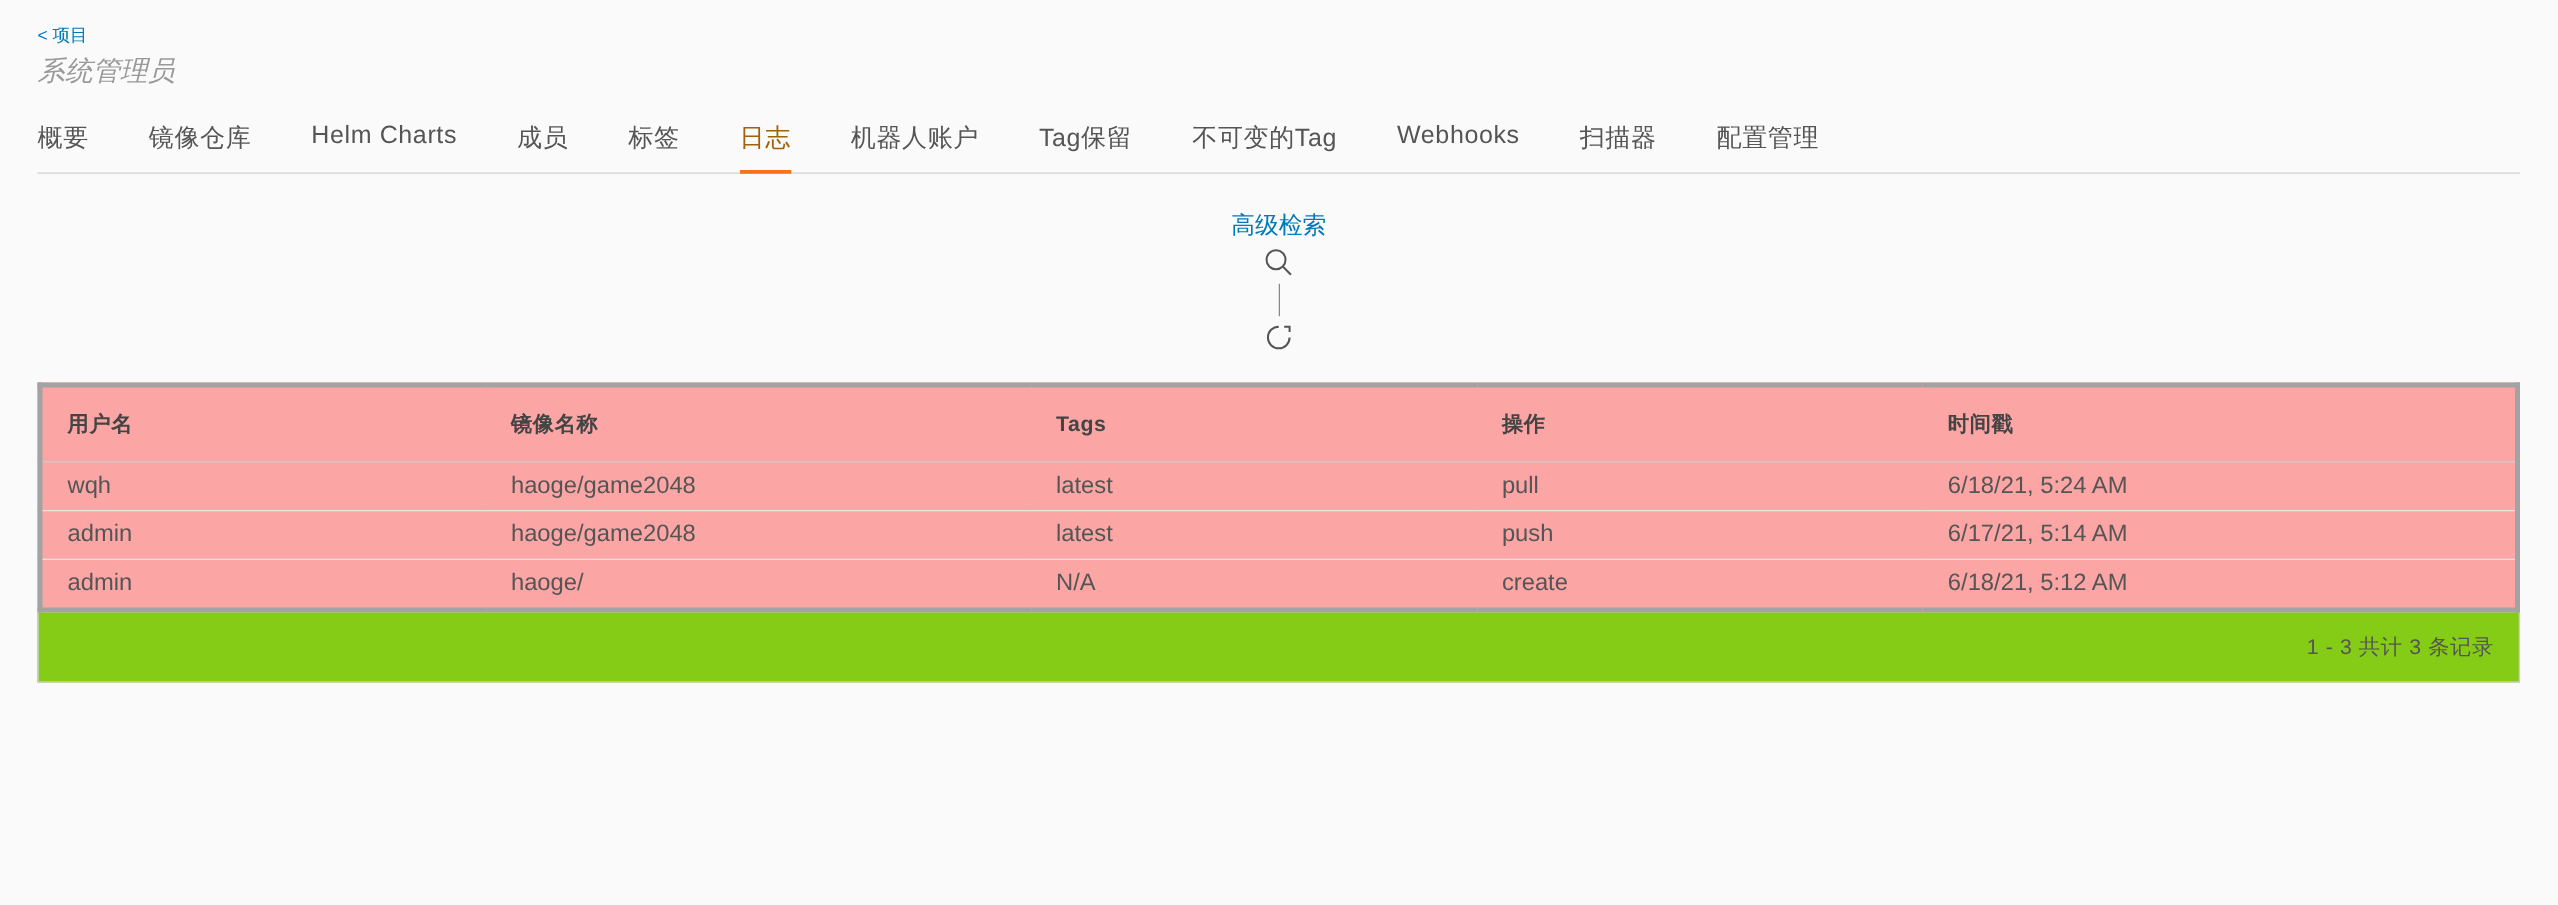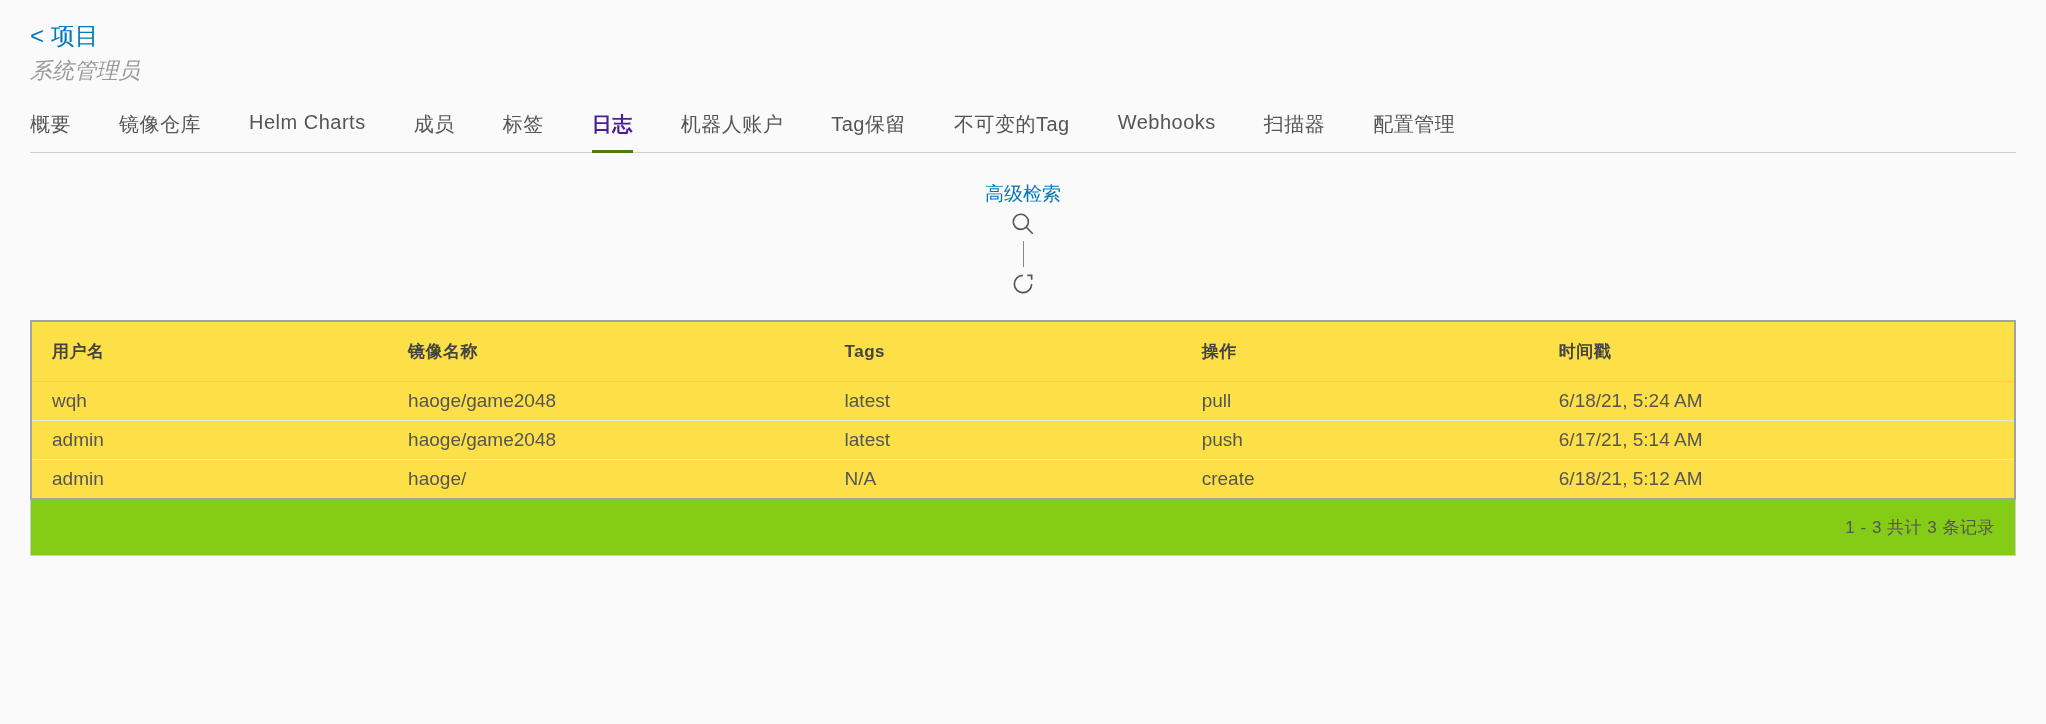--- a/index.html
+++ b/index.html
@@ -8,21 +8,21 @@
       box-sizing: border-box;
     }
     body {
       font-family: -apple-system, BlinkMacSystemFont, "Segoe UI", "Helvetica Neue", Arial, sans-serif;
       background: #fafafa;
       color: #333;
       padding: 20px 30px;
     }
     .breadcrumb {
       color: #0079b8;
-      font-size: 24px;
+      font-size: 14px;
       margin-bottom: 4px;
       cursor: pointer;
       display: inline-block;
     }
     .title-row {
       display: flex;
       align-items: baseline;
       gap: 20px;
       margin-bottom: 18px;
     }
@@ -47,23 +47,23 @@
       font-size: 20px;
       color: #555;
       padding: 6px 0 12px 0;
       cursor: pointer;
       border-bottom: 3px solid transparent;
       position: relative;
       top: 1px;
       letter-spacing: 0.5px;
     }
     .tab.active {
-      color: #4c1d95;
-      border-bottom: 3px solid #4d7c0f;
-      font-weight: 700;
+      color: #a16207;
+      border-bottom: 3px solid #f97316;
+      font-weight: 400;
     }
     .toolbar {
       display: flex;
       justify-content: flex-end;
       align-items: center;
       gap: 3px;
       margin-top: 28px;
       margin-bottom: 22px;
       flex-direction: column;
     }
@@ -88,23 +88,23 @@
       fill: none;
       stroke-width: 1.5;
     }
     .divider {
       width: 1px;
       height: 26px;
       background: #888;
     }
     .data-table {
       width: 100%;
-      border: 2px solid #a3a3a3;
+      border: 4px solid #a3a3a3;
       border-collapse: collapse;
-      background: #fde047;
+      background: #fca5a5;
     }
     .data-table thead th {
       text-align: left;
       font-size: 17px;
       font-weight: 600;
       color: #444;
       padding: 18px 20px;
       border-bottom: 1px solid #ccc;
       letter-spacing: 0.5px;
     }

